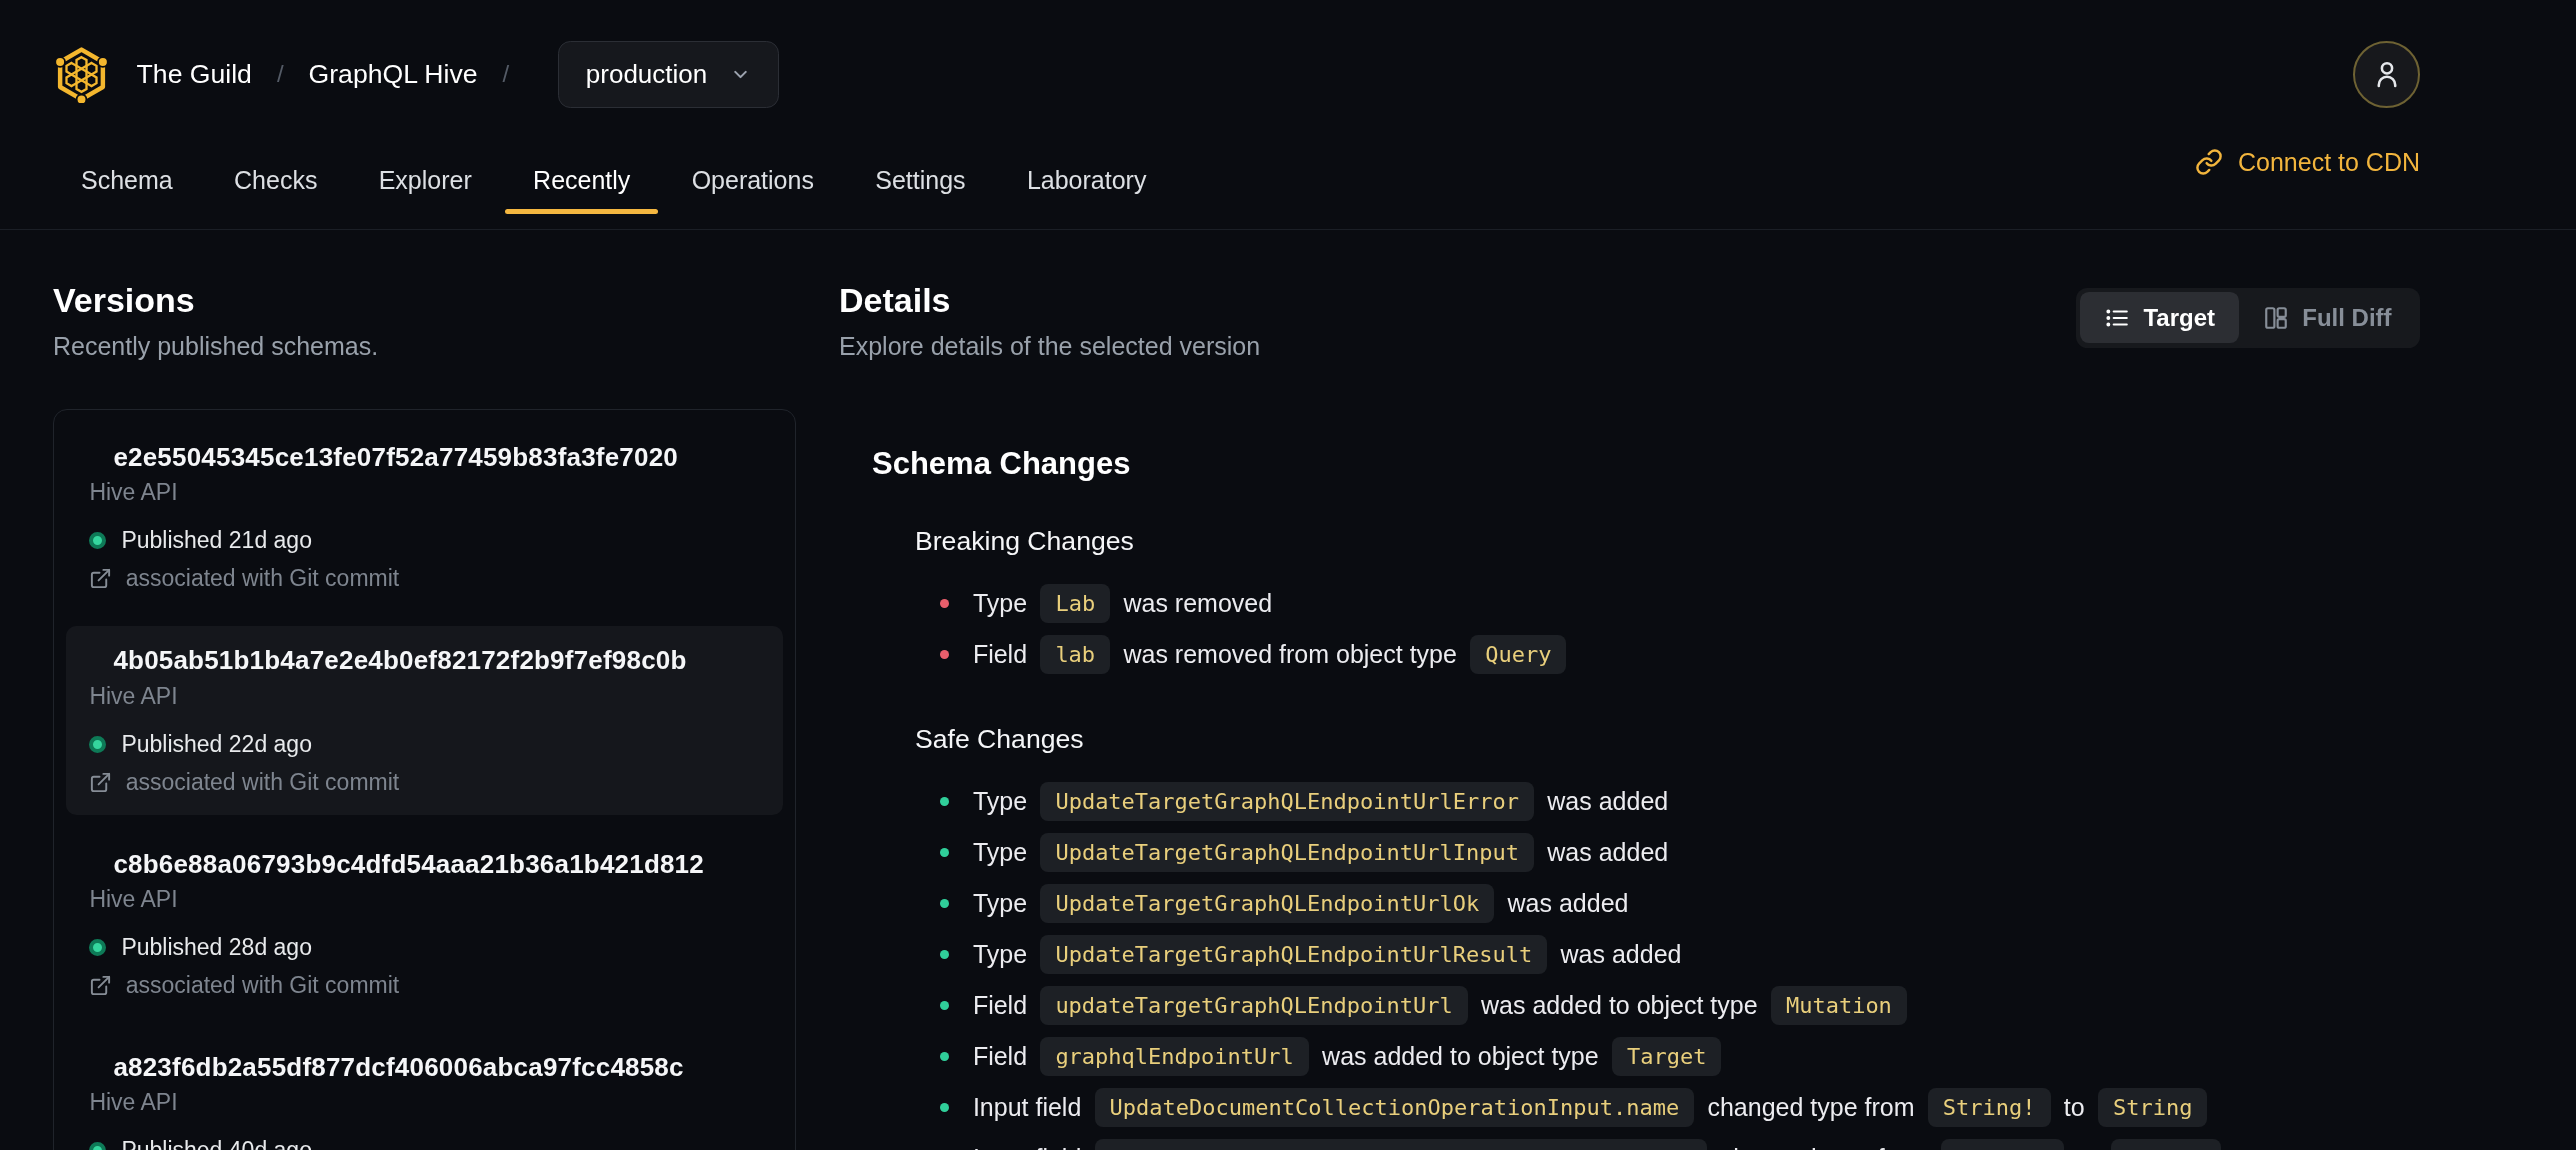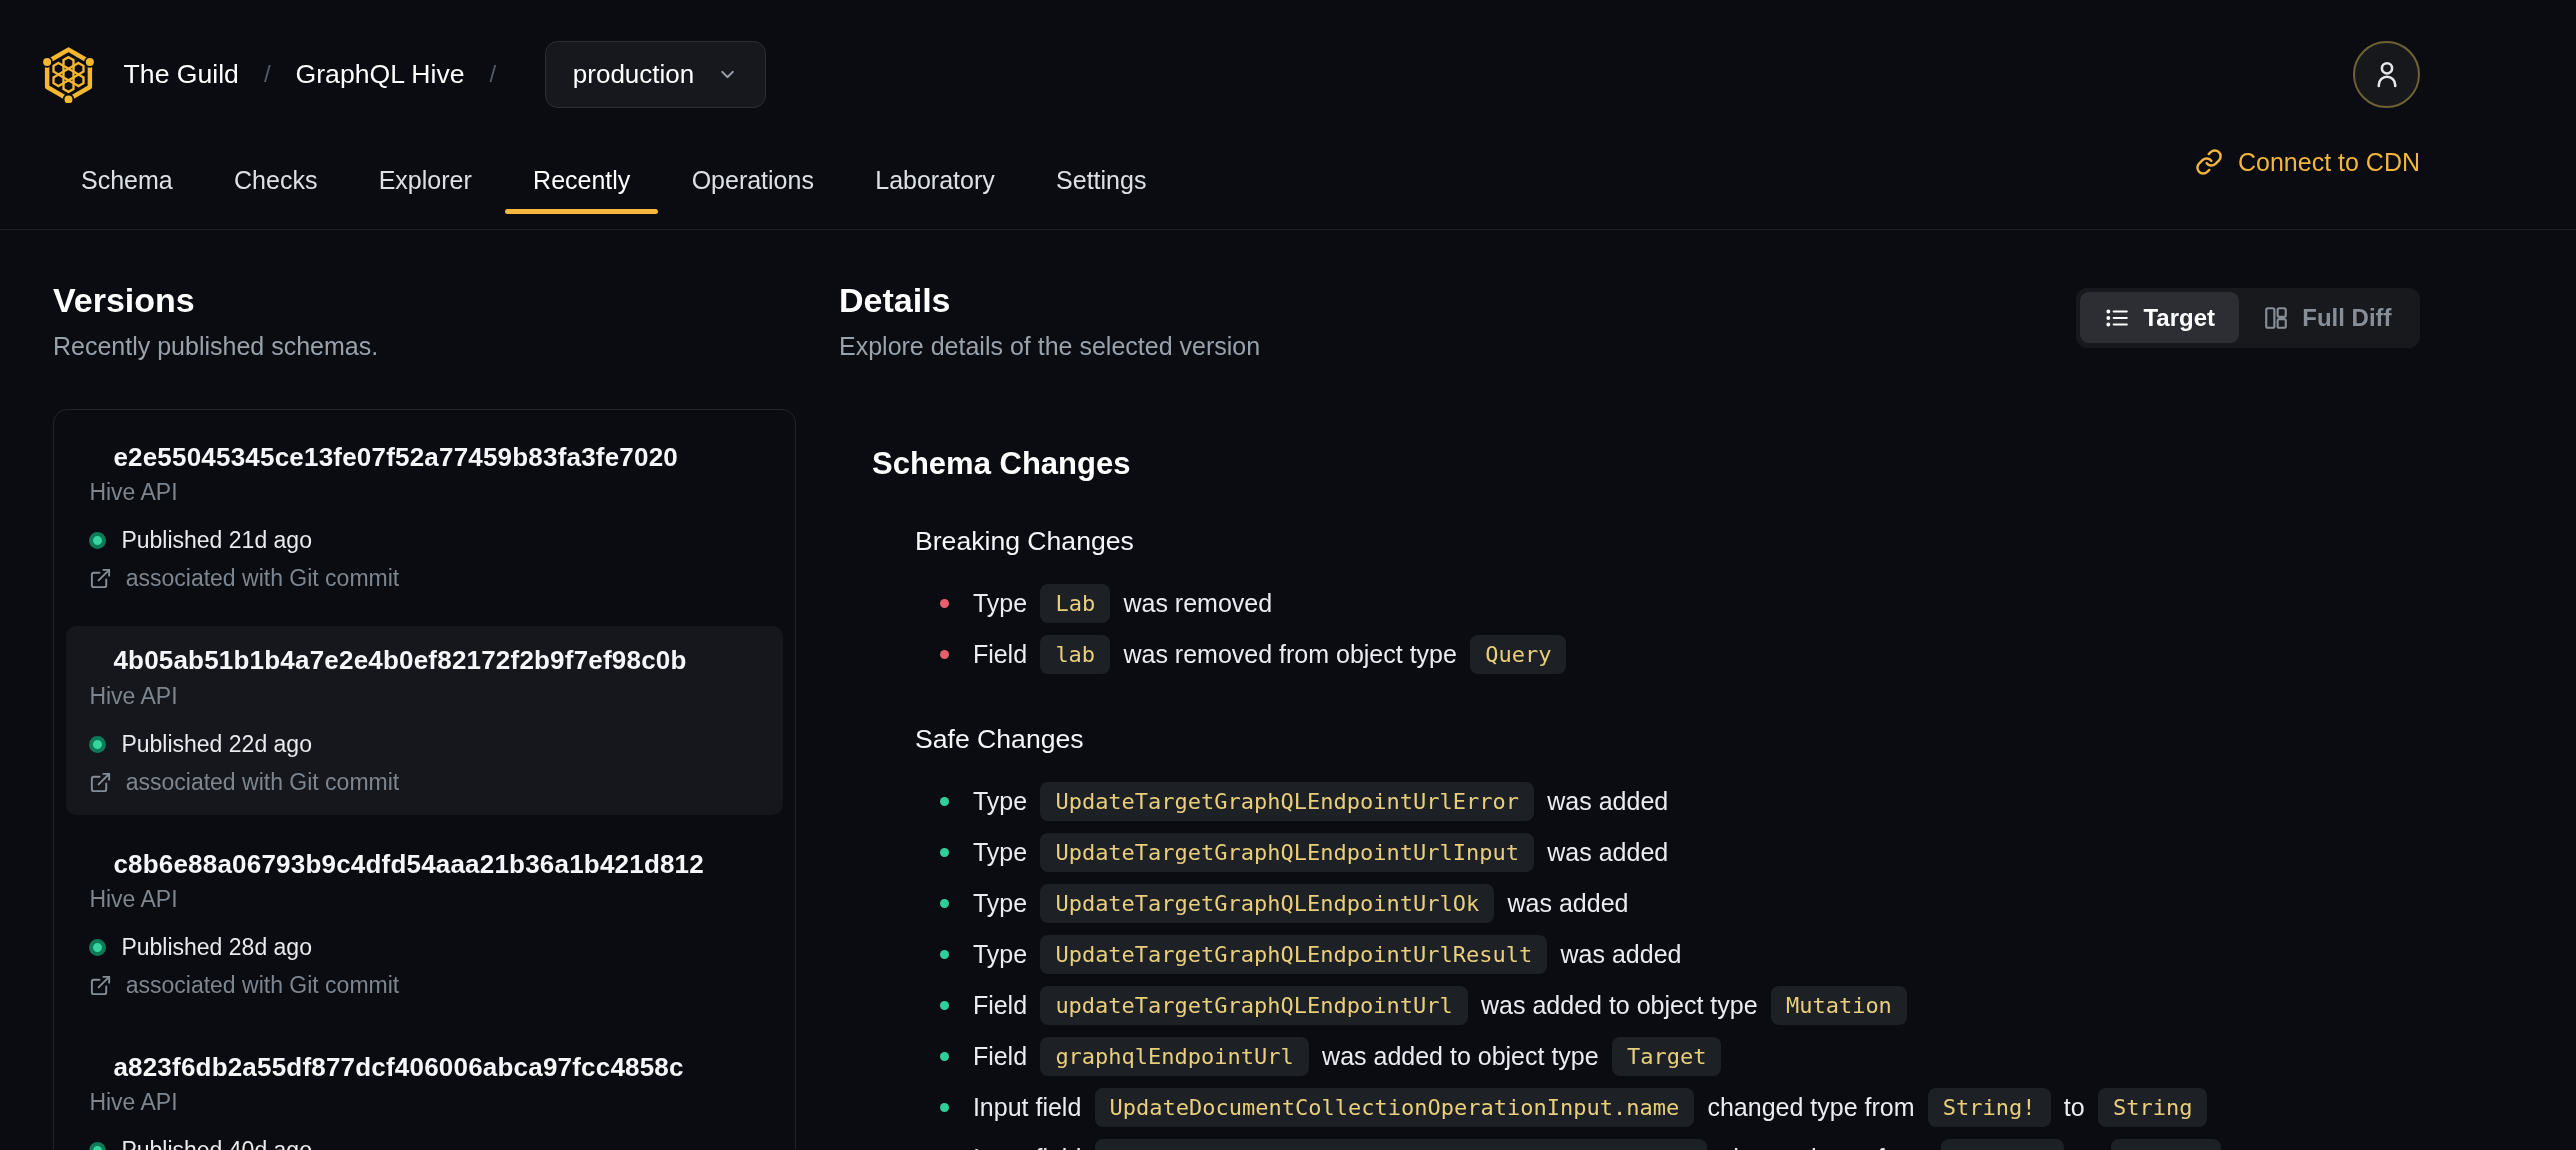--- a/index.html
+++ b/index.html
@@ -8,21 +8,21 @@
     background: #0a0c11;
     font-family: "Liberation Sans", sans-serif;
     color: #f3f4f6;
     -webkit-font-smoothing: antialiased;
   }
 
   
   .header {
     height: 148px;
     display: flex; align-items: center;
-    padding: 0 156px 0 40px;
+    padding: 0 156px 0 53px;
   }
   .logo { width: 57px; height: 57px; margin-right: 26.6px; flex-shrink: 0; }
   .crumbs { display: flex; align-items: center; font-size: 26.6px; }
   .crumb-link { color: #ffffff; font-weight: 500; cursor: pointer; }
   .crumb-sep { color: #545b66; font-size: 24px; margin: 0 25px; font-weight: 400; }
   .target-btn {
     display: flex; align-items: center; gap: 23px;
     background: #16181d; border: 1.3px solid #2b2e35; border-radius: 12.4px;
     color: #ffffff; font-size: 26px; font-weight: 400;
     padding: 17px 26.6px; margin-left: 24px; cursor: pointer;
@@ -160,22 +160,22 @@
   </div>
 </div>
 
 <div class="nav">
   <div class="tabs">
     <div class="tab">Schema</div>
     <div class="tab">Checks</div>
     <div class="tab">Explorer</div>
     <div class="tab active">Recently</div>
     <div class="tab">Operations</div>
+    <div class="tab">Settings</div>
     <div class="tab">Laboratory</div>
-    <div class="tab">Settings</div>
   </div>
   <div class="cdn-link">
     <svg class="icon" width="28" height="28" viewBox="0 0 24 24" fill="none" stroke="#f2b53d" stroke-width="2.1" stroke-linecap="round" stroke-linejoin="round">
       <path d="M10 13a5 5 0 0 0 7.54.54l3-3a5 5 0 0 0-7.07-7.07l-1.72 1.71"></path>
       <path d="M14 11a5 5 0 0 0-7.54-.54l-3 3a5 5 0 0 0 7.07 7.07l1.71-1.71"></path>
     </svg>
     <span>Connect to CDN</span>
   </div>
 </div>
 

